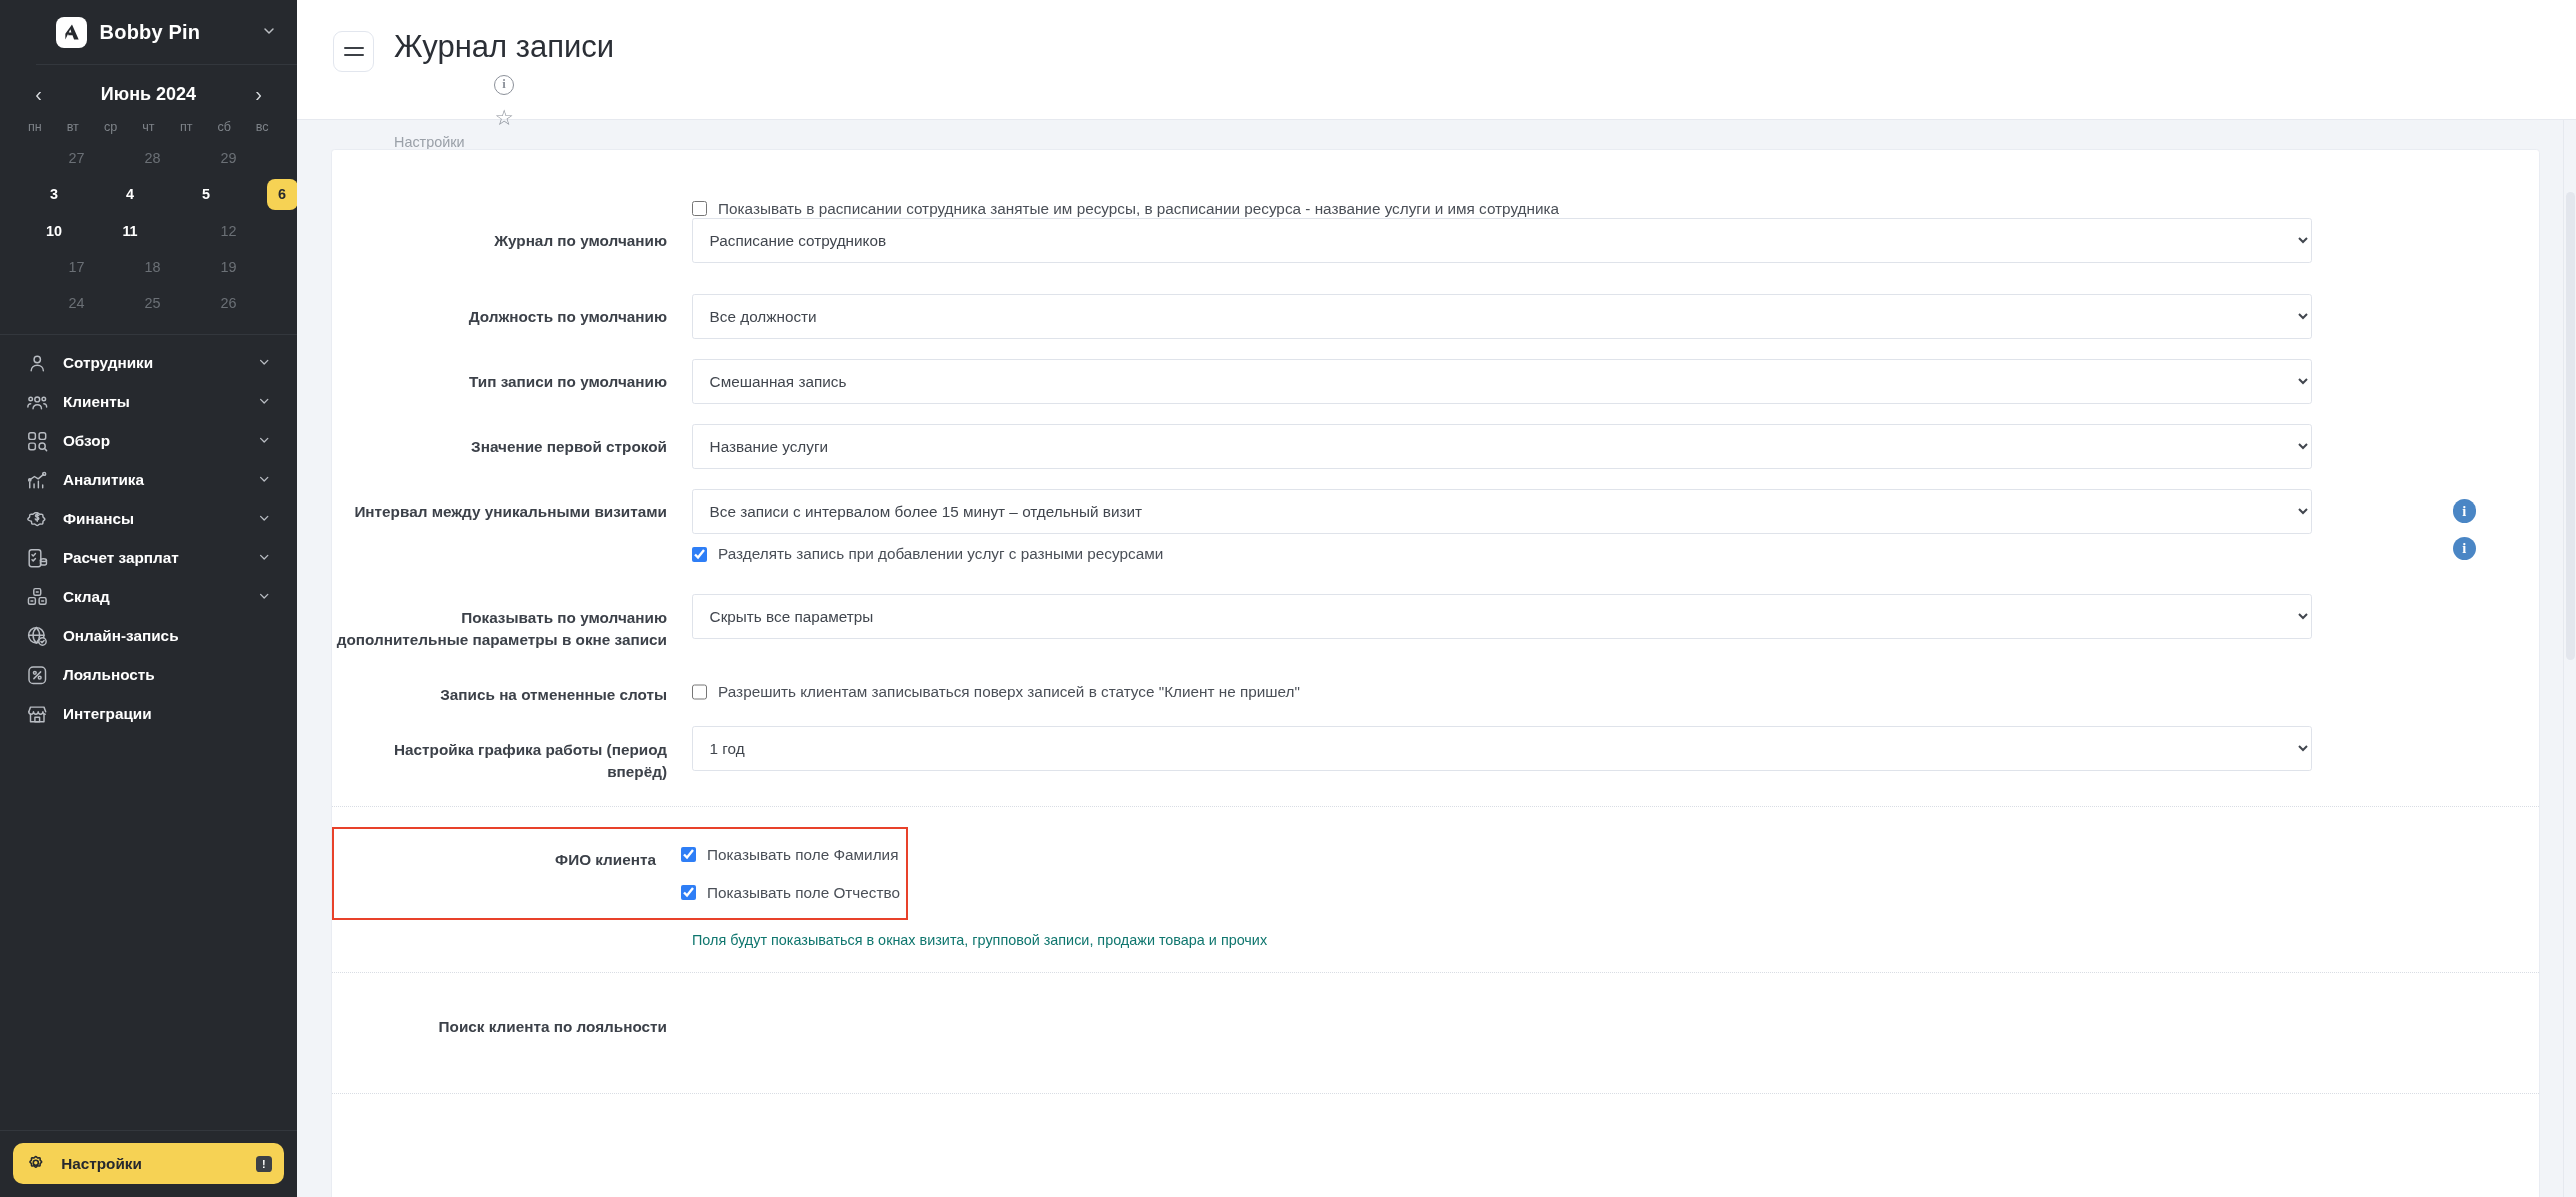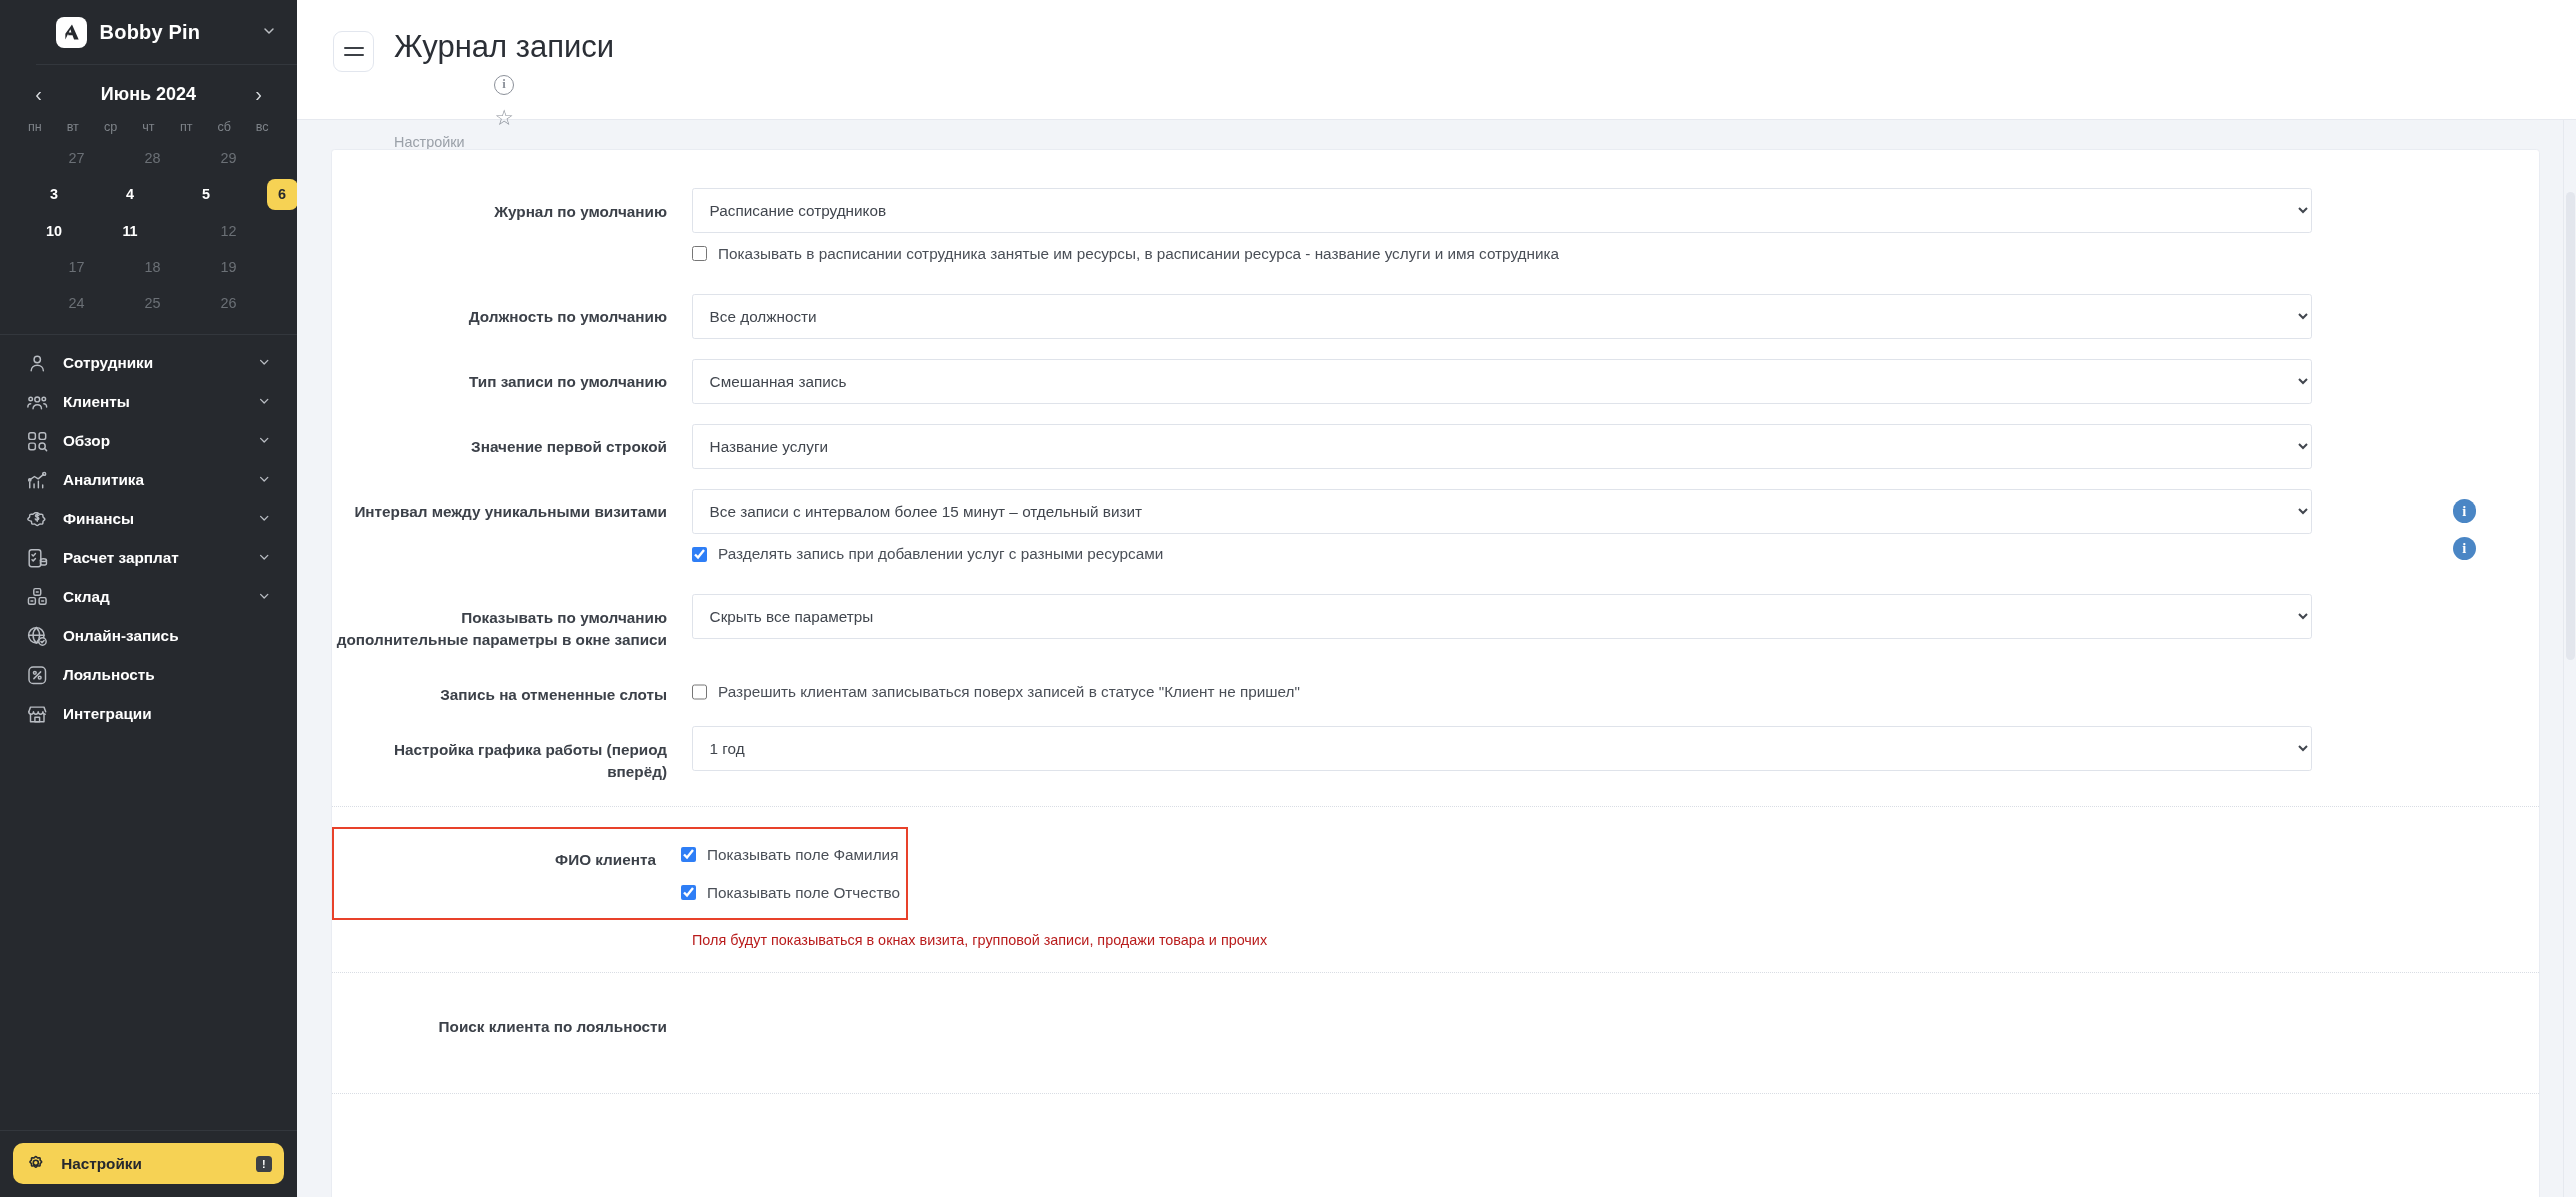--- a/index.html
+++ b/index.html
@@ -138,21 +138,21 @@
   .info-slot { width: 23.4px; flex: 0 0 23.4px; }
 
   .chk-line { display: flex; align-items: center; gap: 10.8px; padding-top: 11.7px; }
   input[type=checkbox] {
     width: 15.3px; height: 15.3px; margin: 0; flex: 0 0 15.3px; cursor: pointer;
     accent-color: #2e7ef6;
   }
   .chk-text { font-size: 15.3px; color: #4a4f57; }
   .gap-sm { height: 20px; }
   .gap-md { height: 31px; }
-  .hint { font-size: 14.4px; color: #b91c1c; padding-top: 12.6px; text-align: right; }
+  .hint { font-size: 14.4px; color: #0f766e; padding-top: 12.6px; text-align: right; }
   .divider { border-top: 0.9px dotted #d9dde4; margin: 23.4px 0 0 0; }
 
   .hl-box {
     border: 2.7px solid #e8412a;
     display: flex; align-items: flex-start;
     padding: 14.4px 0 16px 0;
     margin-left: -14.4px;
   }
   .hl-box .lbl { padding-top: 5.4px; width: 347px; flex: 0 0 347px; }
   .hl-box .ctrl { flex-direction: column; align-items: flex-start; gap: 0; }
@@ -402,38 +402,38 @@
         <span class="star">☆</span>
       </div>
       <div class="breadcrumb">Настройки</div>
     </div>
   </header>
 
   <div class="scroll-area">
     <section class="card">
 
       <div class="row">
-        <div class="lbl">Журнал по умолчанию</div>
-        <div class="ctrl">
-          <div class="sel-wrap">
-            <select class="sel">
-              <option>Расписание сотрудников</option>
-            </select>
-          </div>
-          <div class="info-slot"></div>
-        </div>
-      </div>
-
-      <div class="row">
         <div class="lbl"></div>
         <div class="ctrl">
           <label class="chk-line">
             <input type="checkbox" style="">
             <span class="chk-text">Показывать в расписании сотрудника занятые им ресурсы, в расписании ресурса - название услуги и имя сотрудника</span>
           </label>
+        </div>
+      </div>
+
+      <div class="row">
+        <div class="lbl">Журнал по умолчанию</div>
+        <div class="ctrl">
+          <div class="sel-wrap">
+            <select class="sel">
+              <option>Расписание сотрудников</option>
+            </select>
+          </div>
+          <div class="info-slot"></div>
         </div>
       </div>
 
       <div class="gap-md"></div>
 
       <div class="row">
         <div class="lbl">Должность по умолчанию</div>
         <div class="ctrl">
           <div class="sel-wrap">
             <select class="sel">

